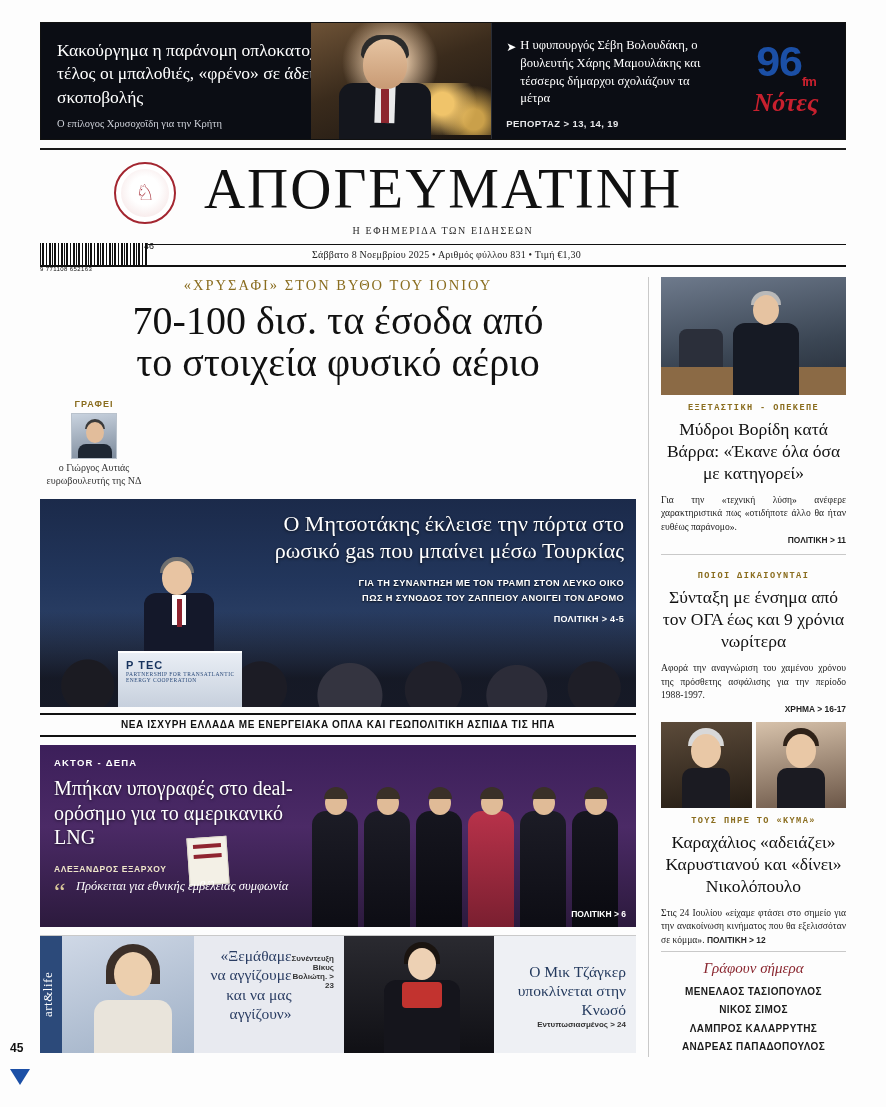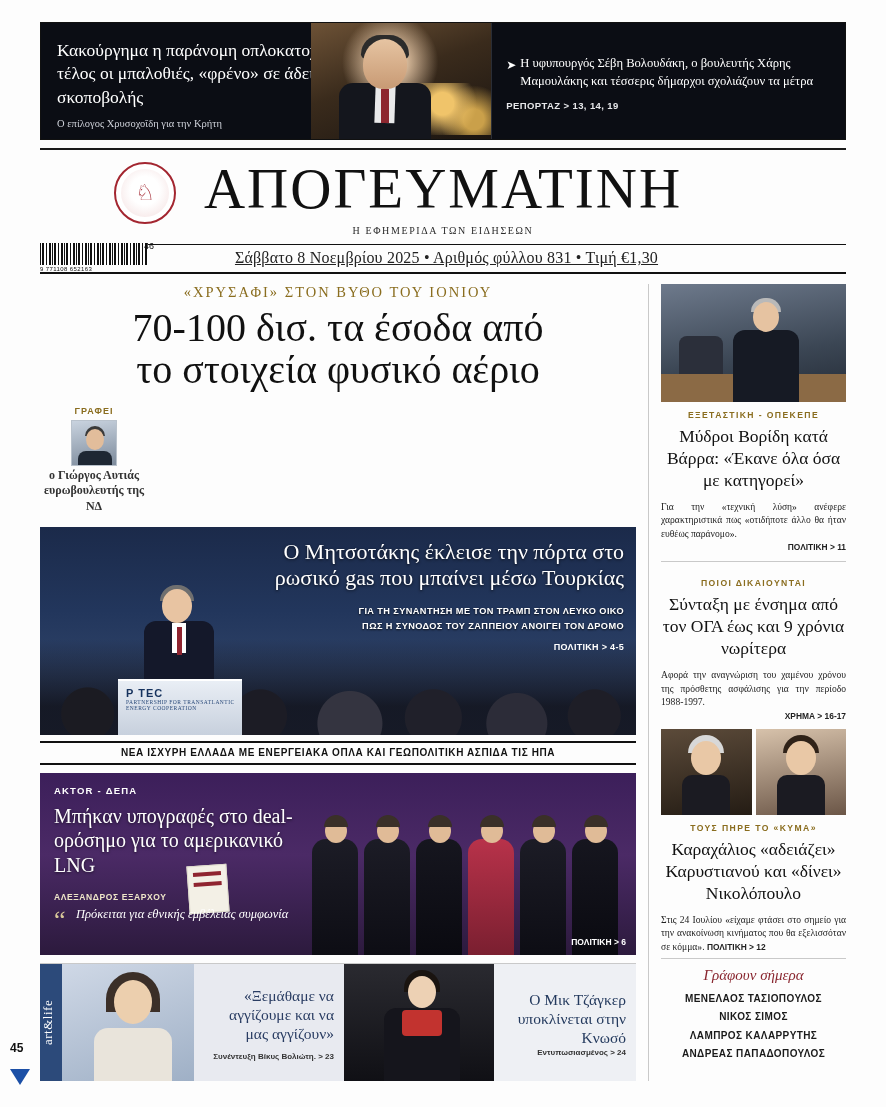--- a/index.html
+++ b/index.html
@@ -169,21 +169,21 @@
     margin-top: 8px;
     font-family: "Liberation Serif", serif;
   }
   .mh-meta {
     display:flex; align-items:center; justify-content:center;
     border-top:1px solid #111; border-bottom:2px solid #111;
     margin-top: 8px; padding: 4px 0 5px 7px;
     position: relative;
   }
   .mh-meta .date {
-    font-size: 16px; color:#222; letter-spacing:.2px;text-decoration:underline;
+    font-size: 10px; color:#222; letter-spacing:.2px;
   }
   .barcode {
     position:absolute; left:0; top:-2px;
     width: 108px;
   }
   .barcode .bars {
     height: 22px;
     background: repeating-linear-gradient(90deg,
       #111 0 1px, #fff 1px 2px, #111 2px 4px, #fff 4px 6px,
       #111 6px 7px, #fff 7px 9px, #111 9px 11px, #fff 11px 12px);
@@ -223,21 +223,21 @@
   }
   .lead-deck-row {
     display:flex; gap:12px; margin-top: 14px; align-items:flex-start;
   }
   .author-box { flex: 0 0 108px; text-align:center; }
   .author-box .lbl {
     font-family:"Liberation Sans", sans-serif;
     font-size: 9px; letter-spacing:1px; color:#8a6d1f; font-weight:bold;
   }
   .author-box .nm {
-    font-size: 12px; line-height:1.3; color:#333; margin-top:2px;font-weight:bold;
+    font-size: 10px; line-height:1.3; color:#333; margin-top:2px;
   }
   .author-thumb {
     width: 46px; height: 46px; margin: 4px auto 0;
     background: linear-gradient(170deg,#c9d3df,#7d8b9c);
     position: relative; overflow:hidden; border:1px solid #b9c2cc;
   }
   .author-thumb .f { position:absolute; left:14px; top:8px; width:18px;height:21px;border-radius:50%;background:#e2bd9b;}
   .author-thumb .h { position:absolute; left:13px; top:5px; width:20px;height:10px;border-radius:10px 10px 0 0;background:#3a3a3a;}
   .author-thumb .b2{ position:absolute; left:6px; top:30px; width:34px;height:18px;background:#1e2733;border-radius:8px 8px 0 0;}
   .lead-deck {
@@ -398,21 +398,21 @@
     flex: 1 1 0;
     position:relative;
     overflow:hidden;
   }
   .b-cell.photo1 { background: linear-gradient(160deg,#cfd8e6,#9fb0c6); flex: 0 0 132px;}
   .b-cell.photo1 .hd { position:absolute; left:52px; top:16px; width:38px;height:44px;border-radius:50%;background:#eccfae;}
   .b-cell.photo1 .hr { position:absolute; left:44px; top:8px; width:54px;height:40px;border-radius:27px 27px 0 0;background:#3b2f28;}
   .b-cell.photo1 .bd { position:absolute; left:32px; top:64px; width:78px;height:56px;background:#e9e4db;border-radius:14px 14px 0 0;}
   .b-cell.txt1 {
     background:#e8eaf0; padding: 10px 10px 8px; flex: 0 0 150px;
-    display:flex; flex-direction:column; justify-content:center;
+    display:flex; flex-direction:row; justify-content:flex-end;
   }
   .b-cell.txt1 .h { font-size: 15.5px; line-height:1.25; color:#2a3d63; text-align:right;}
   .b-cell.txt1 .r { margin-top:8px; text-align:right; font-family:"Liberation Sans", sans-serif; font-size:8px; font-weight:bold; color:#333;}
   .b-cell.photo2 { background: linear-gradient(180deg,#2a2a30,#101015); flex: 0 0 150px;}
   .b-cell.photo2 .hd { position:absolute; left:64px; top:12px; width:28px;height:32px;border-radius:50%;background:#edd1b4;}
   .b-cell.photo2 .hr { position:absolute; left:60px; top:6px; width:36px;height:22px;border-radius:18px 18px 0 0;background:#1a1410;}
   .b-cell.photo2 .bd { position:absolute; left:40px; top:44px; width:76px;height:76px;background:#15151c;border-radius:12px 12px 0 0;}
   .b-cell.photo2 .sc { position:absolute; left:58px; top:46px; width:40px;height:26px;background:#c2332f;border-radius:4px;}
   .b-cell.txt2 {
     background:#eef0f4; padding: 10px 10px 8px; flex: 1 1 auto;
@@ -427,21 +427,21 @@
     background: linear-gradient(170deg,#6e7a8c 0%, #3b4654 60%, #232a35 100%);
   }
   .side-photo .hd { position:absolute; left:92px; top:18px; width:26px;height:30px;border-radius:50%;background:#e6c3a1;}
   .side-photo .hr { position:absolute; left:90px; top:14px; width:30px;height:14px;border-radius:15px 15px 0 0;background:#b9b9b9;}
   .side-photo .bd { position:absolute; left:72px; top:46px; width:66px;height:72px;background:#161a24;border-radius:12px 12px 0 0;}
   .side-photo .desk{ position:absolute; left:0; bottom:0; width:100%; height:28px; background:#8b6a45;}
   .side-photo .chair{position:absolute; left:18px; bottom:12px; width:44px;height:54px;background:#2b2f3a;border-radius:8px;}
 
   .side-kick {
     text-align:center; margin-top: 8px;
-    font-family:Liberation Sans, sans-serif;
+    font-family:Liberation Mono, monospace;
     font-size: 8.6px; font-weight:bold; letter-spacing:1.4px; color:#8a6d1f;
   }
   .side-head {
     text-align:center; margin-top: 6px;
     font-size: 17.5px; line-height:1.25; color:#111;
   }
   .side-body {
     margin-top: 8px; font-size: 9.6px; line-height:1.42; color:#222; text-align:justify;
   }
   .side-ref {
@@ -499,20 +499,24 @@
         <div class="hair"></div>
         <div class="face"></div>
       </div>
     </div>
     <div class="tb-mid">
       <div class="lead">
         <span class="arrow">➤</span>
         <span>Η υφυπουργός Σέβη Βολουδάκη, ο βουλευτής Χάρης Μαμουλάκης και τέσσερις δήμαρχοι σχολιάζουν τα μέτρα</span>
       </div>
       <div class="ref">ΡΕΠΟΡΤΑΖ &gt; 13, 14, 19</div>
+    </div>
+    <div class="tb-right">
+      <div class="num"><span>96</span><sup>fm</sup></div>
+      <div class="notes">Νότες</div>
     </div>
   </div>
 
   <div class="masthead">
     <div class="mh-row">
       <div class="mh-logo">
         <div class="inner">♘</div>
       </div>
       <div class="mh-title">ΑΠΟΓΕΥΜΑΤΙΝΗ</div>
     </div>

